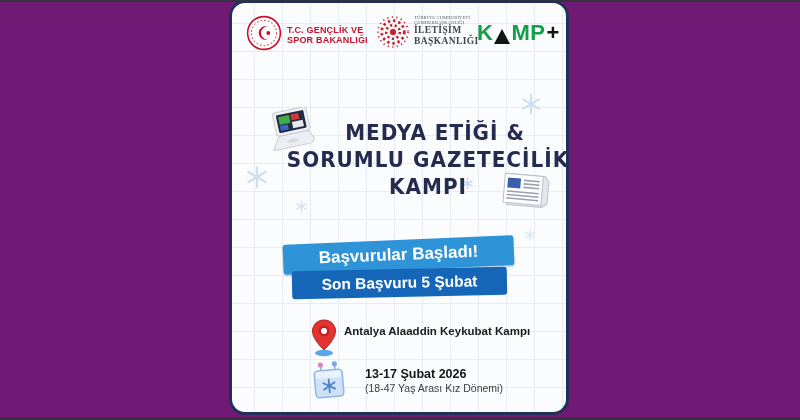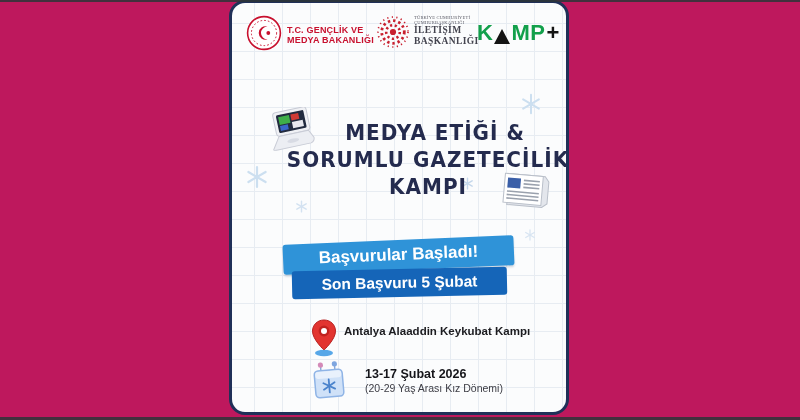--- a/index.html
+++ b/index.html
@@ -1,19 +1,19 @@
 <!DOCTYPE html>
 <html><head>
 <meta charset="utf-8">
 <style>
   * { margin:0; padding:0; box-sizing:border-box; }
   html,body { width:800px; height:420px; overflow:hidden; }
   body { font-family:"Liberation Sans", sans-serif; background:#2b7ed3; position:relative; }
 
-  #screen { position:absolute; inset:0; background:#be185d; }
+  #screen { position:absolute; inset:0; background:#701a75; }
 
   .edge-bar { position:absolute; left:0; width:800px; background:rgba(45,53,55,0.85); z-index:9; }
   .edge-bar.top { top:0; height:2px; }
   .edge-bar.bottom { bottom:0; height:3px; }
 
   
   .poster {
     position:absolute; left:229px; top:0px; width:340px; height:415px;
     background:#fbfcfd;
     background-image:
@@ -76,21 +76,21 @@
         <span>
           <svg width="36" height="36" viewBox="0 0 36 36">
             <circle cx="18" cy="18" r="16.4" fill="#fff" stroke="#c8102e" stroke-width="1.6"></circle>
             <circle cx="18" cy="18" r="12.6" fill="none" stroke="#c8102e" stroke-width="1" stroke-dasharray="1.6 2.1"></circle>
             <path d="M21.5 11.5 a6.8 6.8 0 1 0 0 13 a5.3 5.3 0 1 1 0 -13 Z" fill="#c8102e"></path>
             <circle cx="22.3" cy="18" r="1.9" fill="#c8102e"></circle>
           </svg>
         </span>
         <div class="genclik-text">
           <div>T.C. GENÇLİK VE</div>
-          <div>MEDYA BAKANLIĞI</div>
+          <div>SPOR BAKANLIĞI</div>
         </div>
       </div>
 
       <div class="iletisim">
         <span>
           <svg width="34" height="34" viewBox="0 0 34 34">
             <circle cx="17" cy="17" r="3.1" fill="#c8202f"></circle>
             <circle cx="17" cy="17" r="6.8" fill="none" stroke="#c8202f" stroke-width="2.6" stroke-dasharray="2.2 2.6"></circle>
             <circle cx="17" cy="17" r="11.3" fill="none" stroke="#c8202f" stroke-width="2.8" stroke-dasharray="2.4 2.9"></circle>
             <circle cx="17" cy="17" r="15" fill="none" stroke="#c8202f" stroke-width="1.7" stroke-dasharray="1.2 3.4"></circle>
@@ -217,18 +217,18 @@
             <g stroke="#4a83cc" stroke-width="1.8" stroke-linecap="round">
               <line x1="19" y1="20.5" x2="19" y2="33.5"></line>
               <line x1="13.4" y1="23.8" x2="24.6" y2="30.2"></line>
               <line x1="13.4" y1="30.2" x2="24.6" y2="23.8"></line>
             </g>
           </g>
         </svg>
       </span>
       <div class="date-text">
         <div class="date-main">13-17 Şubat 2026</div>
-        <div class="date-sub">(20-29 Yaş Arası Kız Dönemi)</div>
+        <div class="date-sub">(18-47 Yaş Arası Kız Dönemi)</div>
       </div>
     </div>
 
   </div>
 </div>
 
 </body></html>

